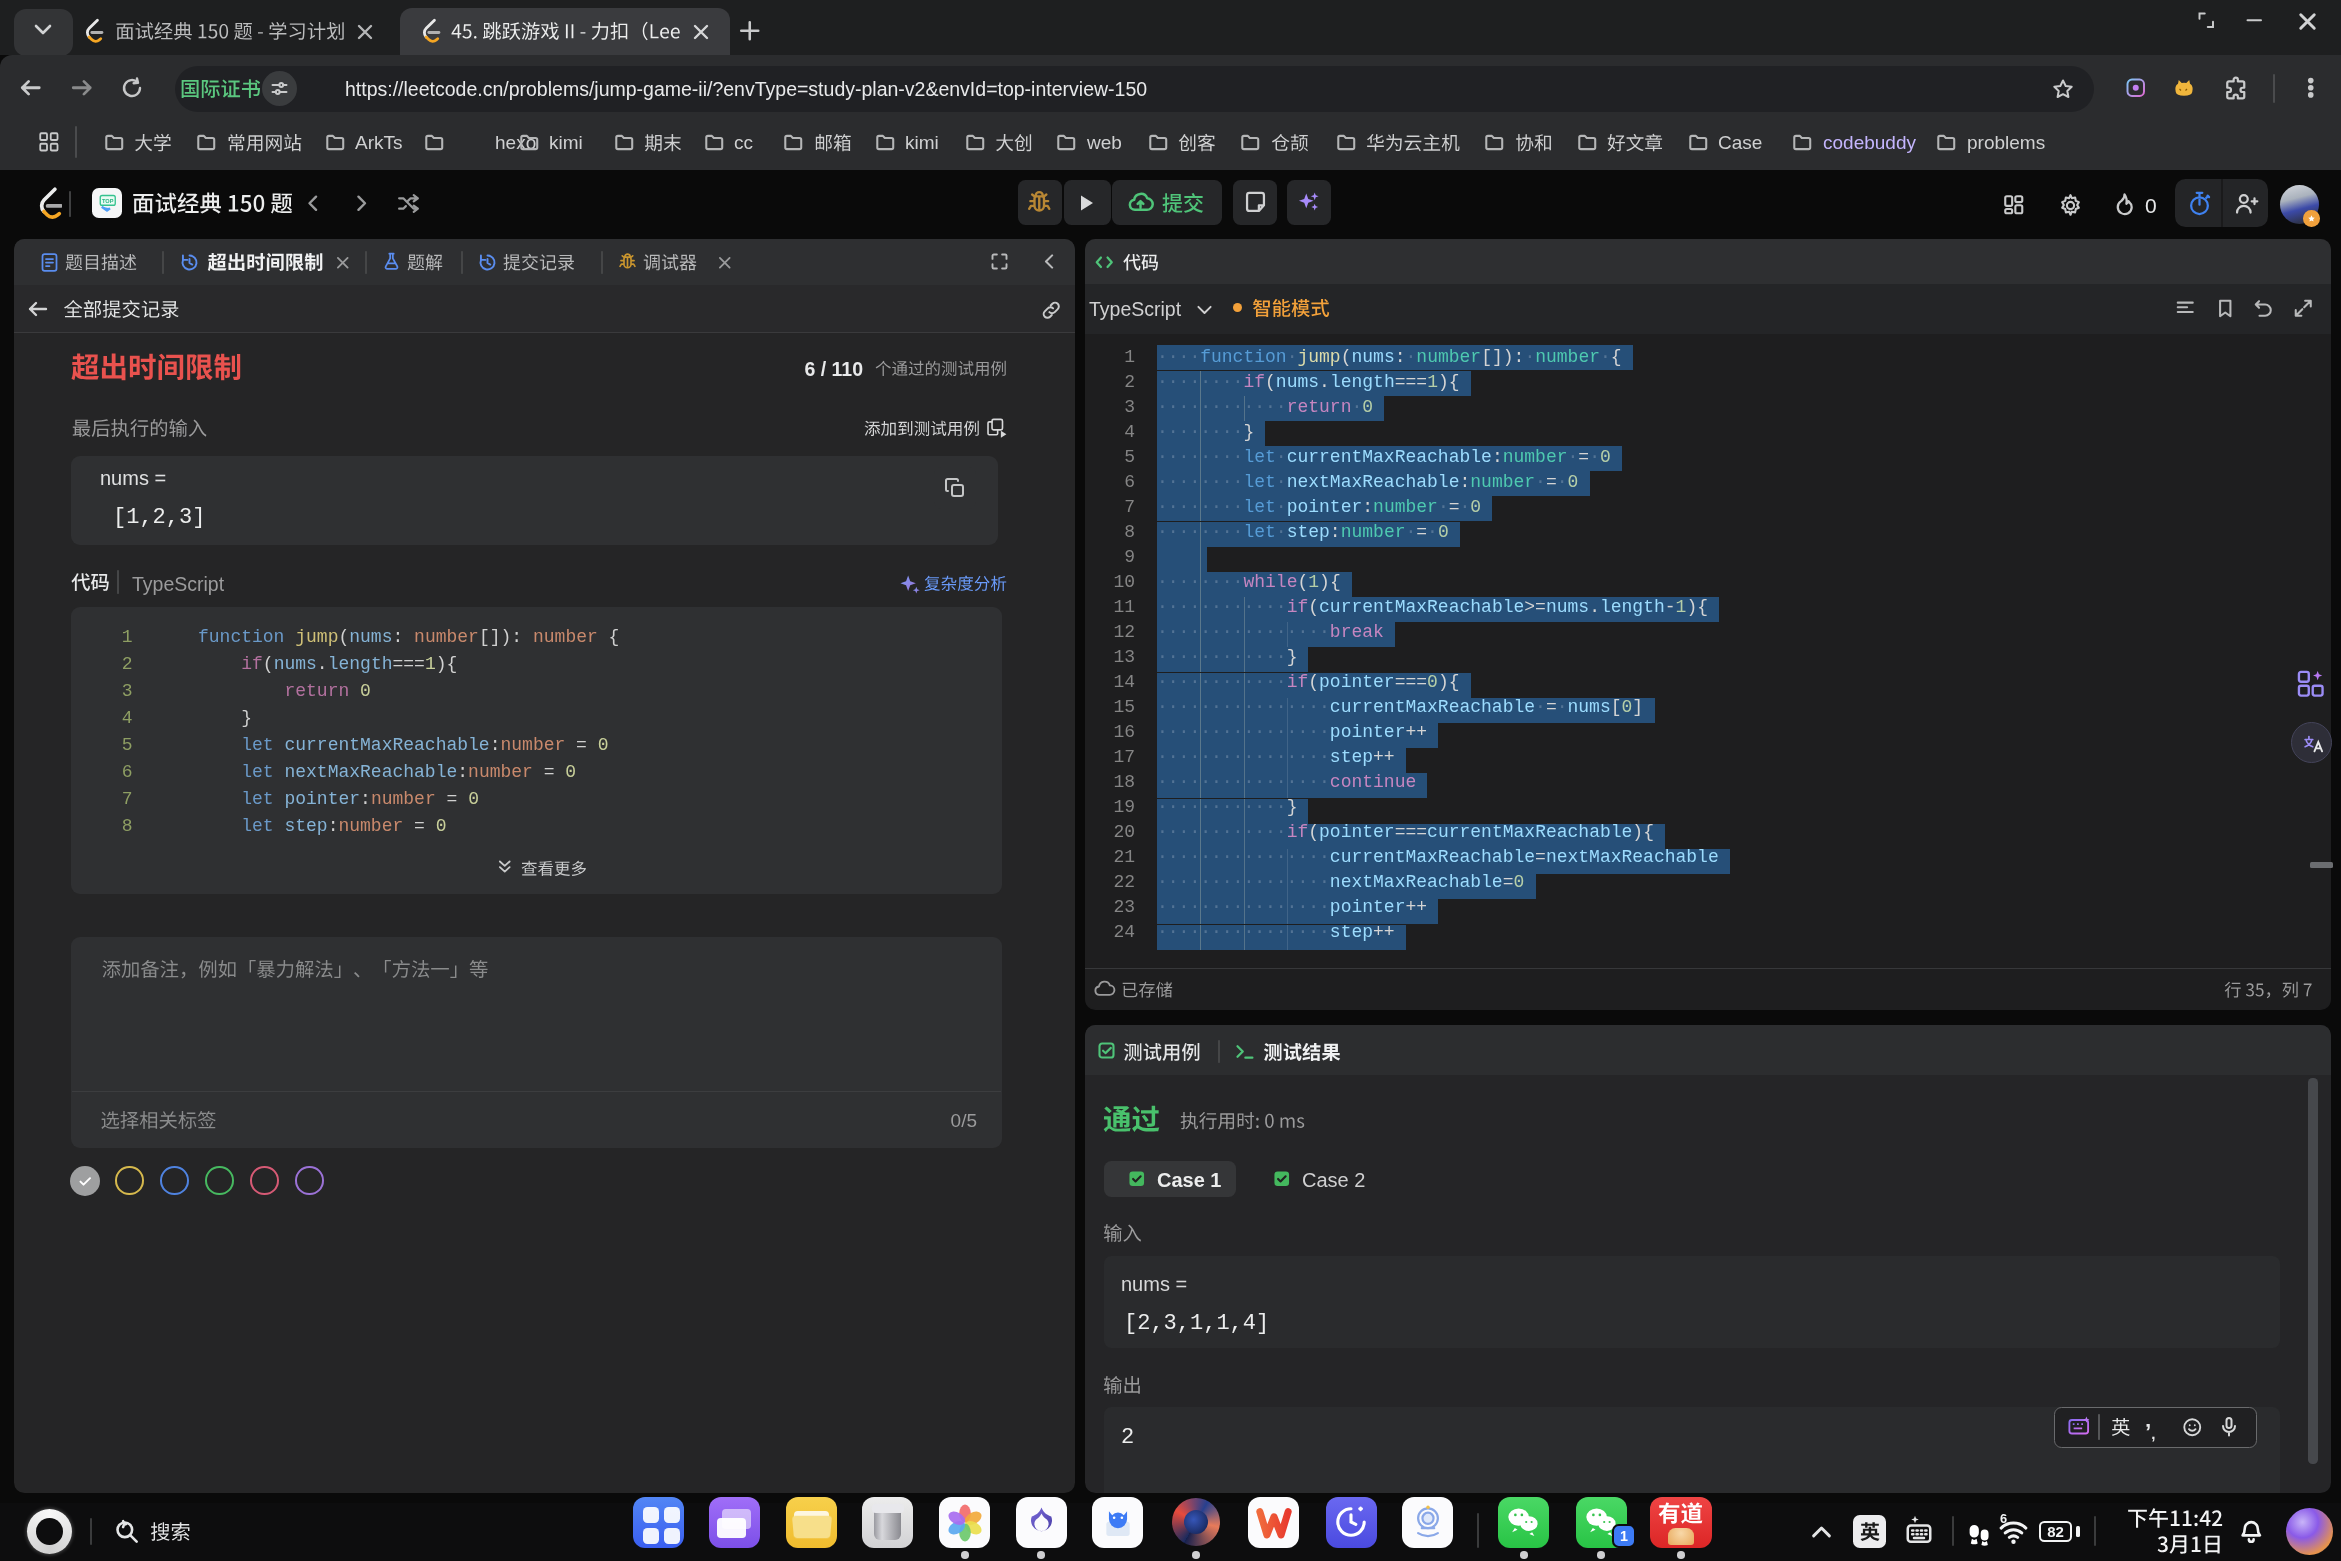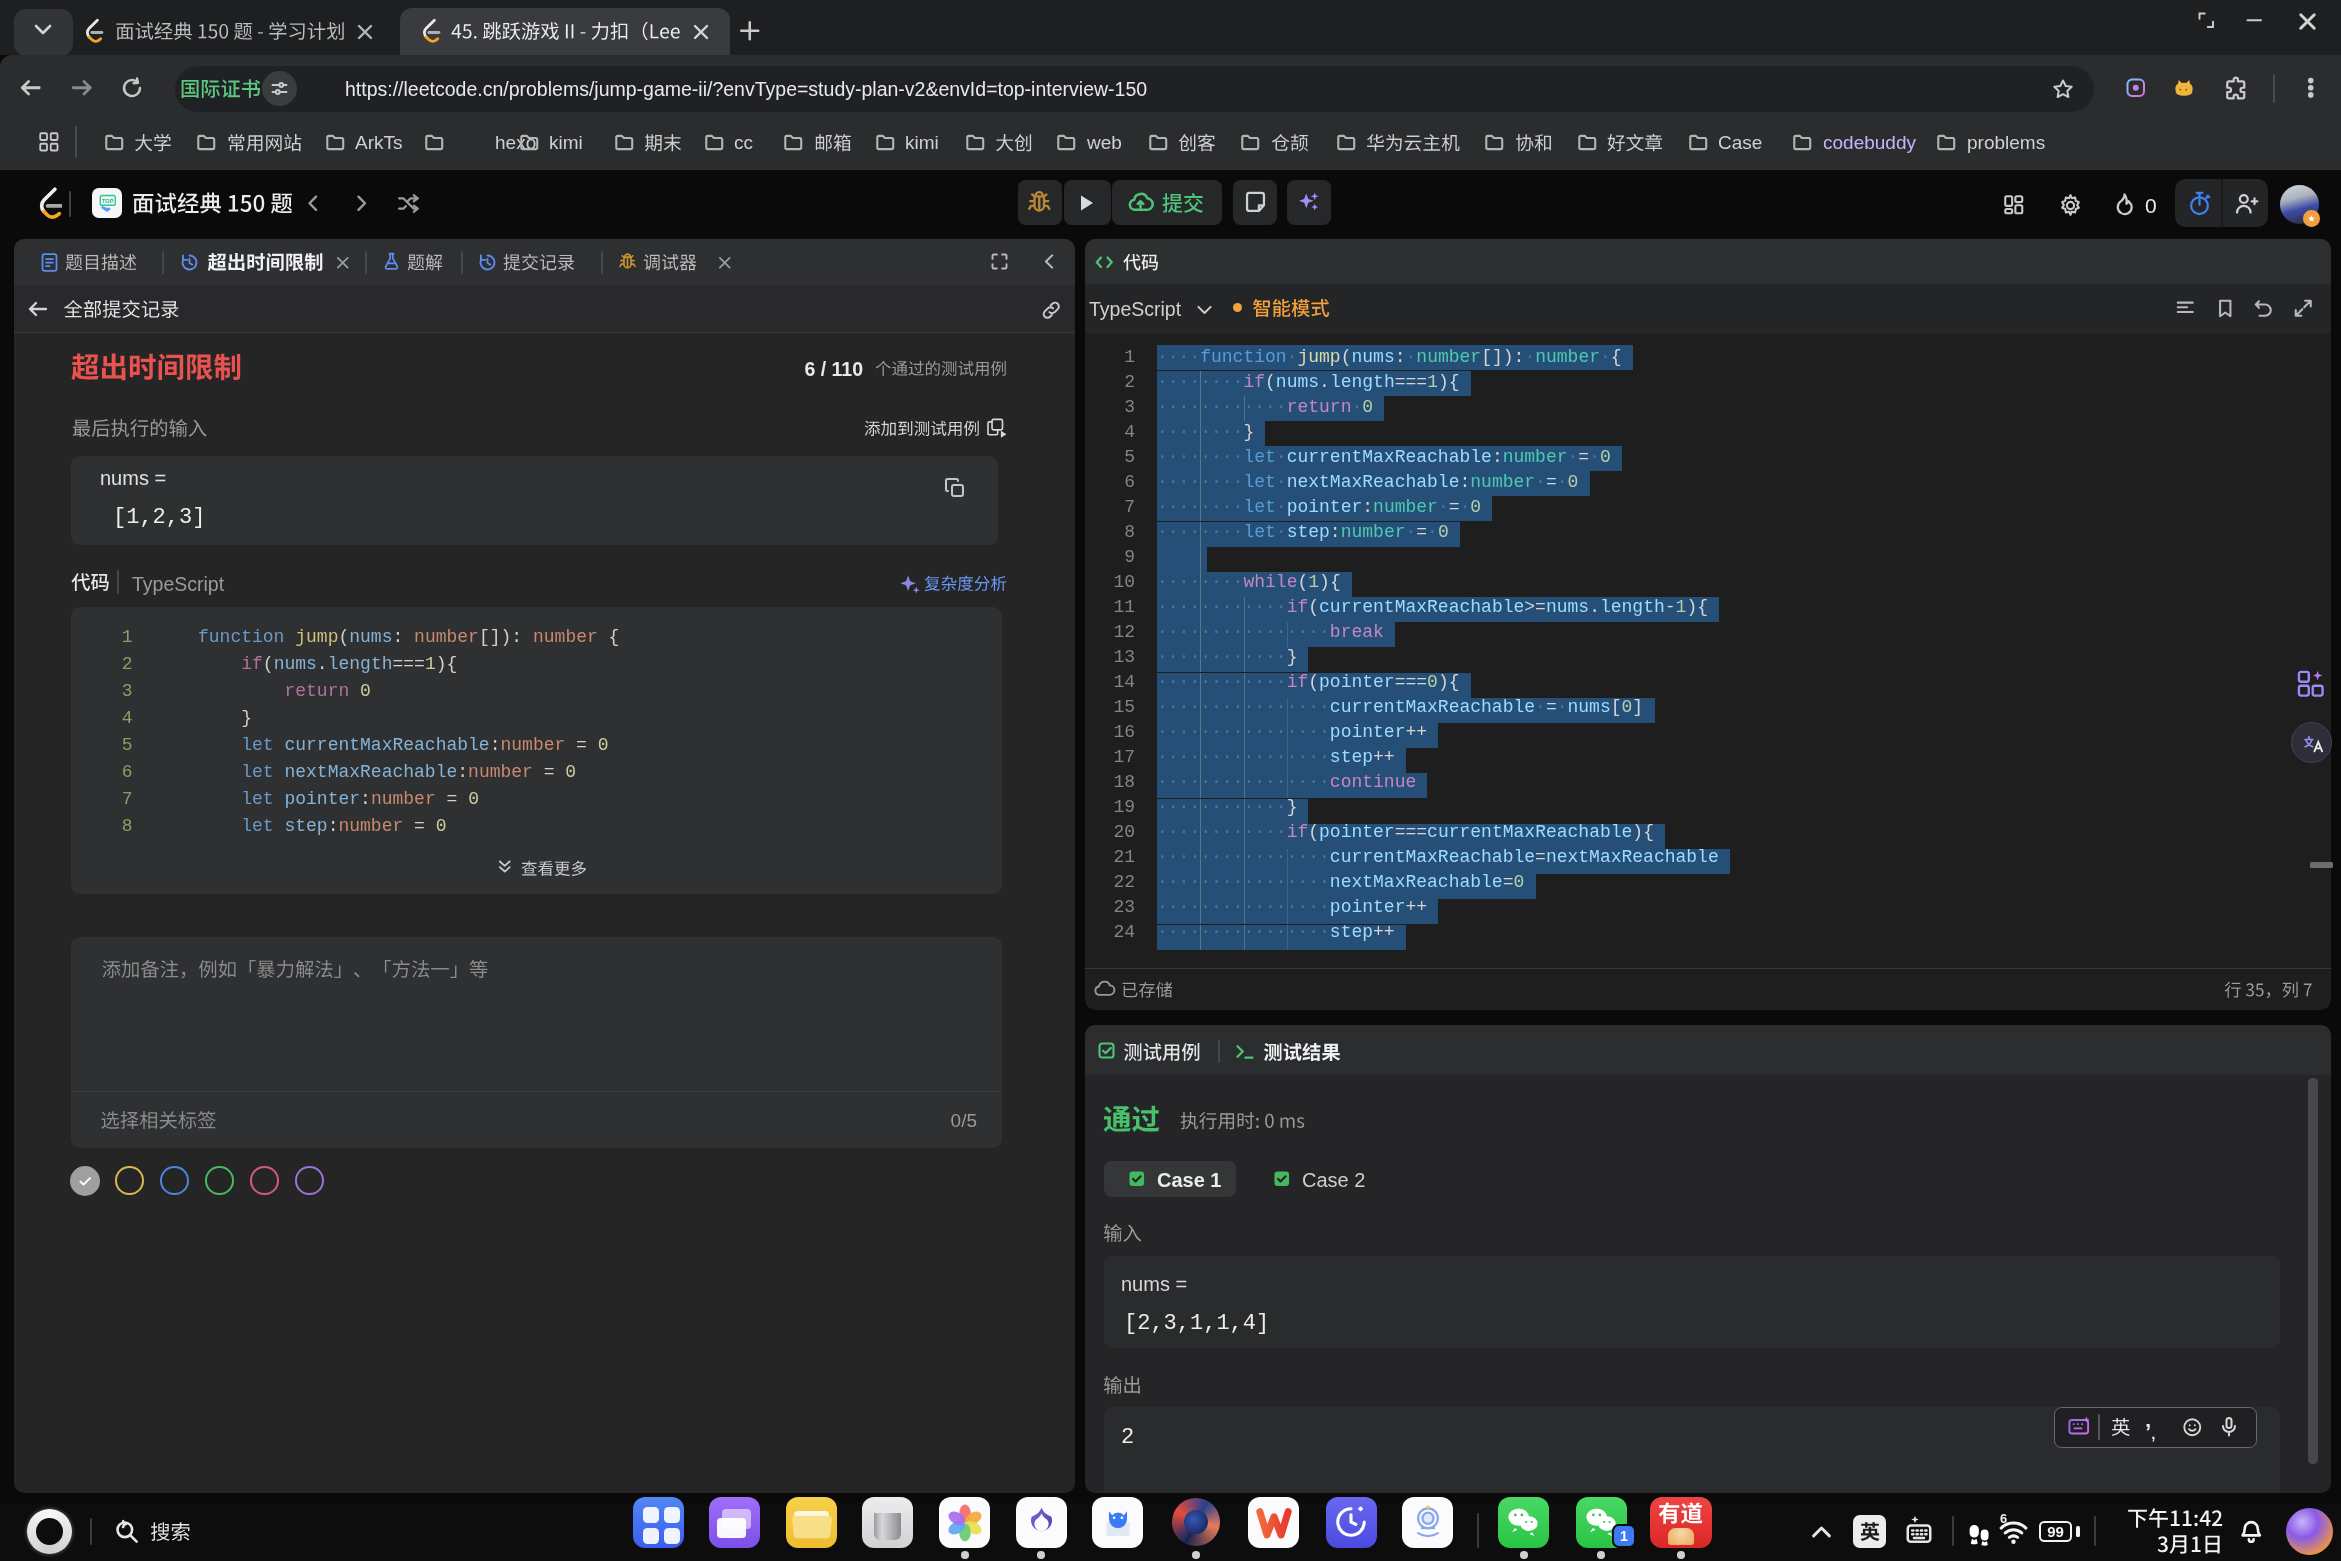--- a/index.html
+++ b/index.html
@@ -786,21 +786,21 @@
     <g fill="#fff">
       <path d="M8 6 a4 4 0 0 1 4 4 v3 a4 4 0 0 1 -8 0 v-3 a4 4 0 0 1 4-4 Z M6 18 q2 2 4 0 l1 4 q-3 1.5 -6 0 Z"></path>
       <path d="M17 10 a3.4 3.4 0 0 1 3.4 3.4 v2.6 a3.4 3.4 0 0 1 -6.8 0 v-2.6 A3.4 3.4 0 0 1 17 10 Z M15 20 q2 2 4 0 l.8 3.4 q-2.8 1.4 -5.6 0 Z"></path>
     </g>
   </svg>
 <svg style="position:absolute;left:1997px;top:1515px;" width="33" height="33" viewBox="0 0 44 44" fill="none">
     <path d="M3 9.5 a13 13 0 0 1 18 0 M6 13 a9 9 0 0 1 12 0 M9 16.3 a5 5 0 0 1 6 0" stroke="#f2f3f4" stroke-width="2.2" stroke-linecap="round" stroke-linejoin="round" transform="scale(1.8333333333333333)"></path>
     <circle cx="12" cy="19.5" r="1.6" fill="#f2f3f4" transform="scale(1.8333333333333333)"></circle>
   </svg>
 <div style="position:absolute;left:2000px;top:1518px;font:700 12.8px 'Liberation Sans',sans-serif;color:#f2f3f4;white-space:pre;line-height:0;"><span style="line-height:normal;display:inline-block;transform:translateY(-50%)">6</span></div>
-<div style="position:absolute;left:2039px;top:1521px;width:33px;height:21px;border:2.3px solid #f2f3f4;border-radius:5.3px;color:#f2f3f4;font:600 15px 'Liberation Sans',sans-serif;display:flex;align-items:center;justify-content:center">99</div>
+<div style="position:absolute;left:2039px;top:1521px;width:33px;height:21px;border:2.3px solid #f2f3f4;border-radius:5.3px;color:#f2f3f4;font:600 15px 'Liberation Sans',sans-serif;display:flex;align-items:center;justify-content:center">82</div>
 <div style="position:absolute;left:2076px;top:1526px;width:3.8px;height:10.5px;background:#f2f3f4;border-radius:1.5px"></div>
 <div style="position:absolute;left:2094px;top:1516px;width:2.3px;height:30px;background:#3a3b3c;border-radius:1.5px;"></div>
 <svg style="position:absolute;left:2127px;top:1505px;overflow:visible" width="96" height="31.5" viewBox="0 0 128 42">
     <path transform="translate(0 28.0)" d="M1.5 -21.6L1.5 -18.9L12 -18.9L12 2.3L14.8 2.3L14.8 -11.9C17.9 -10.2 21.4 -8 23.2 -6.5L25.1 -8.9C23 -10.6 18.5 -13.1 15.3 -14.7L14.8 -14.1L14.8 -18.9L26.5 -18.9L26.5 -21.6ZM29.5 -10.9L29.5 -8.2L40.6 -8.2L40.6 2.4L43.4 2.4L43.4 -8.2L54.6 -8.2L54.6 -10.9L43.4 -10.9L43.4 -17.4L52.4 -17.4L52.4 -20L36.5 -20C36.9 -21 37.3 -22 37.7 -23.1L34.9 -23.7C33.7 -19.9 31.7 -16.2 29.3 -13.9C30 -13.5 31.2 -12.7 31.8 -12.2C33 -13.6 34.2 -15.4 35.3 -17.4L40.6 -17.4L40.6 -10.9ZM58.4 0L70.2 0L70.2 -2.7L66.2 -2.7L66.2 -20.6L63.7 -20.6C62.5 -19.9 61.2 -19.4 59.2 -19L59.2 -17L62.9 -17L62.9 -2.7L58.4 -2.7ZM74.3 0L86.1 0L86.1 -2.7L82.1 -2.7L82.1 -20.6L79.7 -20.6C78.5 -19.9 77.1 -19.4 75.2 -19L75.2 -17L78.9 -17L78.9 -2.7L74.3 -2.7ZM92.1 -10.6C93.3 -10.6 94.3 -11.6 94.3 -12.9C94.3 -14.2 93.3 -15.2 92.1 -15.2C90.9 -15.2 89.9 -14.2 89.9 -12.9C89.9 -11.6 90.9 -10.6 92.1 -10.6ZM92.1 0.4C93.3 0.4 94.3 -0.6 94.3 -1.9C94.3 -3.2 93.3 -4.2 92.1 -4.2C90.9 -4.2 89.9 -3.2 89.9 -1.9C89.9 -0.6 90.9 0.4 92.1 0.4ZM105.8 0L108.8 0L108.8 -5.5L111.4 -5.5L111.4 -8.1L108.8 -8.1L108.8 -20.6L105 -20.6L96.8 -7.7L96.8 -5.5L105.8 -5.5ZM105.8 -8.1L100.1 -8.1L104.1 -14.3C104.7 -15.3 105.3 -16.4 105.8 -17.4L105.9 -17.4C105.8 -16.3 105.8 -14.6 105.8 -13.4ZM113.5 0L126.8 0L126.8 -2.8L121.6 -2.8C120.6 -2.8 119.3 -2.7 118.2 -2.5C122.6 -6.7 125.8 -10.8 125.8 -14.8C125.8 -18.5 123.4 -21 119.6 -21C116.9 -21 115.1 -19.9 113.3 -17.9L115.1 -16.1C116.2 -17.4 117.6 -18.4 119.2 -18.4C121.5 -18.4 122.6 -16.9 122.6 -14.6C122.6 -11.3 119.5 -7.3 113.5 -1.9Z" fill="#f2f3f4"></path>
   </svg>
 <svg style="position:absolute;left:2157px;top:1531px;overflow:visible" width="66" height="31.5" viewBox="0 0 88 42">
     <path transform="translate(0 28.0)" d="M7.5 0.4C11.3 0.4 14.4 -1.8 14.4 -5.5C14.4 -8.3 12.5 -10.1 10.2 -10.7L10.2 -10.8C12.3 -11.6 13.7 -13.3 13.7 -15.7C13.7 -19.1 11.1 -21 7.4 -21C5 -21 3.1 -20 1.5 -18.5L3.2 -16.5C4.4 -17.6 5.7 -18.4 7.3 -18.4C9.2 -18.4 10.4 -17.3 10.4 -15.5C10.4 -13.4 9.1 -11.9 5 -11.9L5 -9.5C9.7 -9.5 11.1 -8 11.1 -5.7C11.1 -3.6 9.5 -2.3 7.2 -2.3C5.1 -2.3 3.6 -3.3 2.4 -4.5L0.8 -2.5C2.2 -0.9 4.3 0.4 7.5 0.4ZM21.5 -22.2L21.5 -13.3C21.5 -8.9 21.1 -3.4 16.7 0.4C17.3 0.8 18.3 1.8 18.7 2.4C21.4 0.1 22.8 -3.1 23.5 -6.2L36.4 -6.2L36.4 -1.3C36.4 -0.7 36.2 -0.5 35.5 -0.5C34.9 -0.4 32.6 -0.4 30.4 -0.5C30.8 0.2 31.4 1.5 31.5 2.3C34.5 2.3 36.4 2.2 37.6 1.7C38.8 1.3 39.2 0.5 39.2 -1.3L39.2 -22.2ZM24.2 -19.7L36.4 -19.7L36.4 -15.5L24.2 -15.5ZM24.2 -13L36.4 -13L36.4 -8.8L24 -8.8C24.1 -10.2 24.2 -11.7 24.2 -13ZM46.3 0L58.1 0L58.1 -2.7L54.1 -2.7L54.1 -20.6L51.7 -20.6C50.5 -19.9 49.1 -19.4 47.2 -19L47.2 -17L50.9 -17L50.9 -2.7L46.3 -2.7ZM67.3 -9.6L80.6 -9.6L80.6 -2.5L67.3 -2.5ZM67.3 -12.3L67.3 -19.2L80.6 -19.2L80.6 -12.3ZM64.6 -21.8L64.6 2L67.3 2L67.3 0.2L80.6 0.2L80.6 1.9L83.5 1.9L83.5 -21.8Z" fill="#f2f3f4"></path>
   </svg>
 <svg style="position:absolute;left:2237px;top:1518px;" width="28.5" height="28.5" viewBox="0 0 38 38" fill="none">
     <path d="M12 3.5 a5.5 5.5 0 0 1 5.5 5.5 c0 3.6 1 4.7 1.8 5.6 H4.7 c.8-.9 1.8-2 1.8-5.6 A5.5 5.5 0 0 1 12 3.5 Z M10 18 a2 2 0 0 0 4 0" stroke="#f2f3f4" stroke-width="2.2" stroke-linecap="round" stroke-linejoin="round" transform="scale(1.5833333333333333)"></path>

